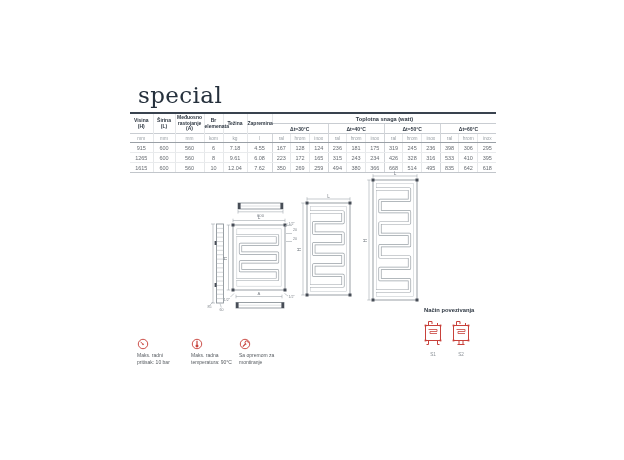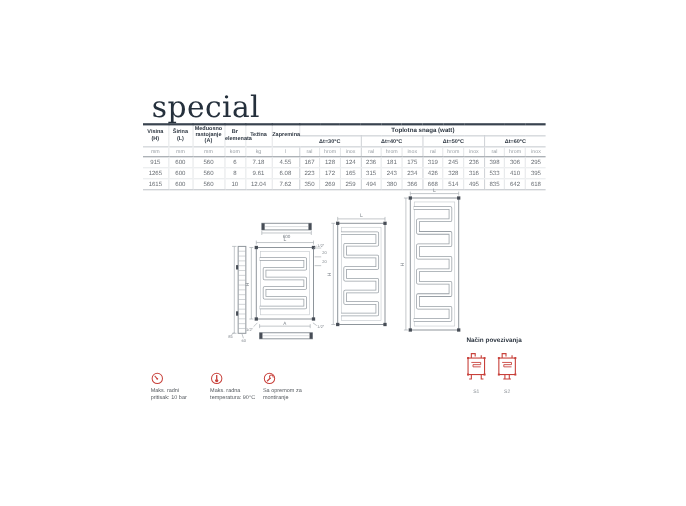--- a/index.html
+++ b/index.html
@@ -1,19 +1,19 @@
 <!DOCTYPE html>
 <html><head>
 <meta charset="utf-8">
 <style>
   html,body{margin:0;padding:0;background:#fff;}
   .page{position:relative;width:624px;height:460px;background:#ffffff;overflow:hidden;
         font-family:"Liberation Sans",sans-serif;}
   .title{position:absolute;left:138px;top:82px;margin:0;font-family:"DejaVu Serif",serif;
-         font-weight:500;font-size:27px;letter-spacing:.4px;color:#25303c;}
+         font-weight:500;font-size:23px;letter-spacing:.4px;color:#25303c;}
   
   .spec{position:absolute;left:130px;top:112px;width:366px;border-collapse:collapse;
         table-layout:fixed;border-top:2px solid #39434f;}
   .spec th,.spec td{padding:0;margin:0;text-align:center;vertical-align:middle;
         border-left:1px solid #e6e8ea;font-weight:normal;}
   .spec tr th:first-child,.spec tr td:first-child{border-left:none;}
   .spec .h{font-size:5px;line-height:1.12;font-weight:bold;color:#2e3742;height:19px;}
   .spec .grp{font-size:5.6px;font-weight:bold;color:#2e3742;height:9px;
         border-bottom:1px solid #c9cdd2;}
   .spec .dt{font-size:5px;font-weight:bold;color:#2e3742;height:9px;}

